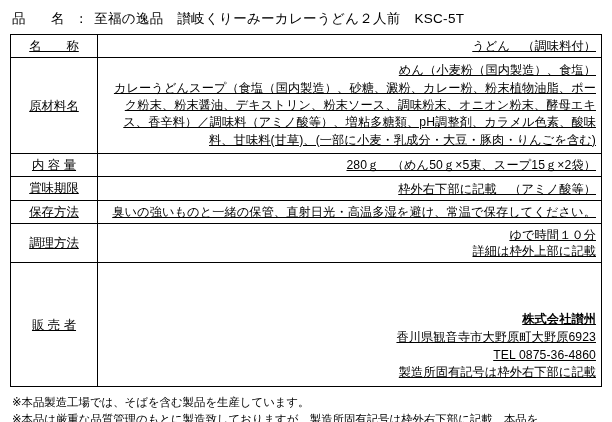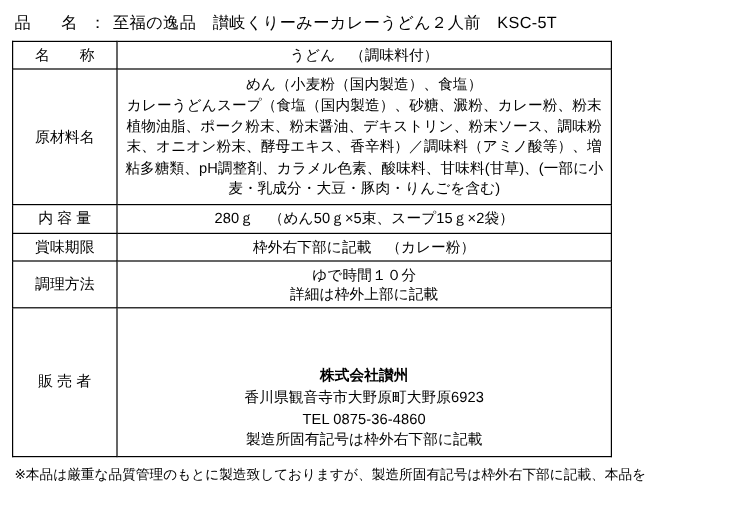--- a/index.html
+++ b/index.html
@@ -36,38 +36,39 @@
   }
   .product-colon {
     margin-right: 6px;
   }
   .product-value {
     letter-spacing: 0.3px;
   }
   
   table.spec {
     border-collapse: collapse;
-    width: 500px;
+    width: 592px;
     table-layout: fixed;
     font-size: 12.2px;
+    text-decoration: underline;
   }
   table.spec td {
     border: 1px solid #000000;
     vertical-align: middle;
     padding: 3px 5px;
     line-height: 1.32;
   }
   td.key {
     width: 76px;
     text-align: center;
     white-space: nowrap;
     font-size: 12.4px;
   }
   td.val {
-    text-align: center;
+    text-align: right;
     font-size: 12.2px;
     letter-spacing: 0.1px;
   }
   .ingredients td.val {
     line-height: 1.42;
     padding-top: 4px;
     padding-bottom: 4px;
   }
   .seller td.val {
     line-height: 1.45;
@@ -113,31 +114,36 @@
         <td class="key">原材料名</td>
         <td class="val" style="white-space: pre-line; margin-left: 28px;">めん（小麦粉（国内製造）、食塩）
 カレーうどんスープ（食塩（国内製造）、砂糖、澱粉、カレー粉、粉末植物油脂、ポーク粉末、粉末醤油、デキストリン、粉末ソース、調味粉末、オニオン粉末、酵母エキス、香辛料）／調味料（アミノ酸等）、増粘多糖類、pH調整剤、カラメル色素、酸味料、甘味料(甘草)、(一部に小麦・乳成分・大豆・豚肉・りんごを含む)</td>
       </tr>
       <tr>
         <td class="key">内 容 量</td>
         <td class="val">280ｇ　（めん50ｇ×5束、スープ15ｇ×2袋）</td>
       </tr>
       <tr>
         <td class="key">賞味期限</td>
-        <td class="val">枠外右下部に記載　（カレー粉）</td>
+        <td class="val">枠外右下部に記載　（アミノ酸等）</td>
+      </tr>
+      <tr>
+        <td class="key">保存方法</td>
+        <td class="val">臭いの強いものと一緒の保管、直射日光・高温多湿を避け、常温で保存してください。</td>
       </tr>
       <tr>
         <td class="key">調理方法</td>
         <td class="val twoline" style="white-space: pre-line;">ゆで時間１０分
 詳細は枠外上部に記載</td>
       </tr>
       <tr class="seller">
         <td class="key">販 売 者</td>
         <td class="val" style="white-space: pre-line;"><div class="company">株式会社讃州</div><div>香川県観音寺市大野原町大野原6923</div><div>TEL 0875-36-4860</div><div>製造所固有記号は枠外右下部に記載</div></td>
       </tr>
     </tbody>
   </table>
 
   <div class="notes">
+    <div>※本品製造工場では、そばを含む製品を生産しています。</div>
     <div>※本品は厳重な品質管理のもとに製造致しておりますが、製造所固有記号は枠外右下部に記載、本品を</div>
   </div>
 
 </div>
 
 </body></html>

